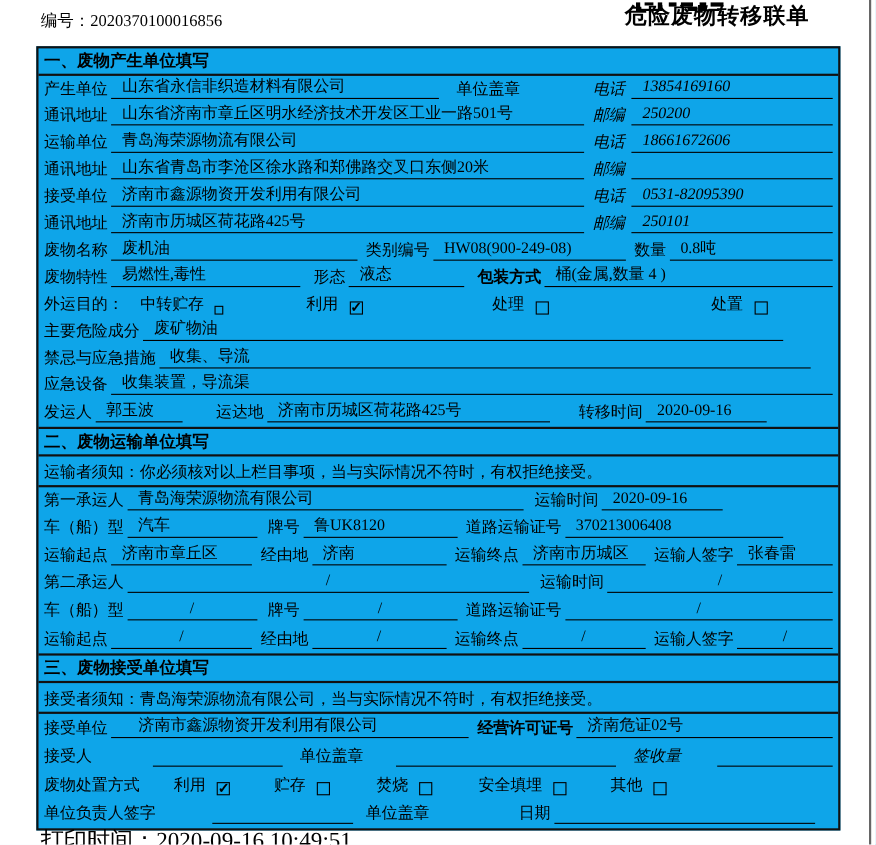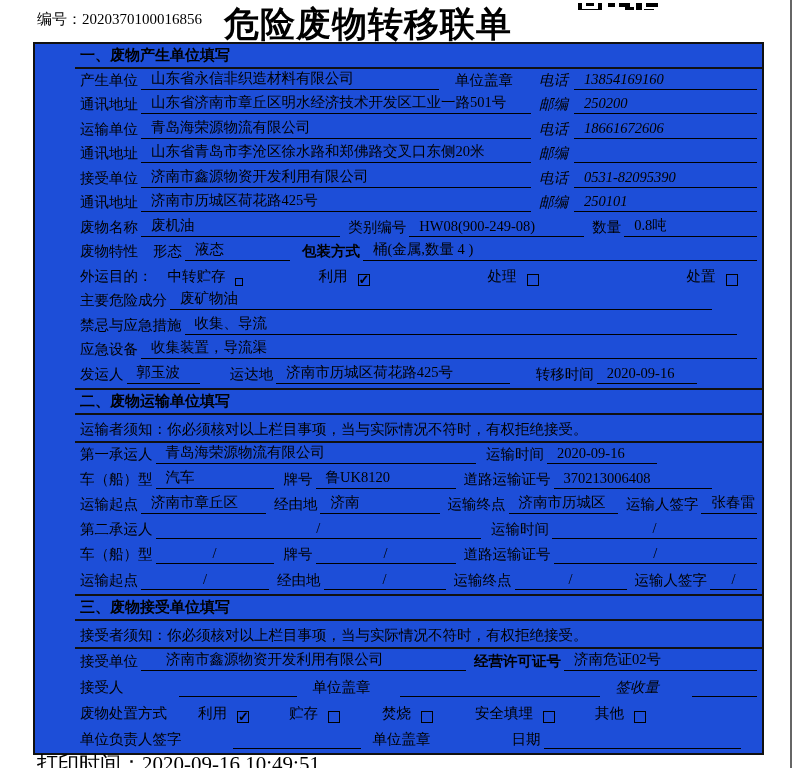--- a/index.html
+++ b/index.html
@@ -9,22 +9,22 @@
     width:796px; height:768px;
     background:#fff;
     color:#000;
     font-family:"Liberation Serif","DejaVu Serif",serif;
     font-size:14.5px;
     overflow:hidden;
   }
   .scan-edge { position:absolute; right:4px; top:0; bottom:0; width:2px; background:#666; }
   .qr { position:absolute; left:578px; top:0; width:80px; height:10px; overflow:hidden; }
   .serial { position:absolute; left:37px; top:10px; font-size:15px; white-space:nowrap; }
-  .doc-title { position:absolute; left:0; right:60px; top:1px; text-align:center; font-size:35px; font-weight:bold; letter-spacing:1px; }
-  .form { position:absolute; left:33px; top:42px; width:731px; border:2px solid #111; background:#1d4ed8;padding-left:40px; }
+  .doc-title { position:absolute; left:0; right:60px; top:1px; text-align:right; font-size:20px; font-weight:bold; letter-spacing:1px; }
+  .form { position:absolute; left:33px; top:42px; width:731px; border:2px solid #111; background:#0ea5e9; }
   .section + .section { border-top:2px solid #111; }
   .sec-head { height:25px; padding:2px 5px; font-weight:bold; font-size:15px; border-bottom:2px solid #111; }
   .notice { height:28px; padding:5px 5px 6px; border-bottom:2px solid #111; }
   .r { display:flex; align-items:flex-end; height:24.5px; padding:0 5px 4px; }
   .r2 { height:25.2px; }
   .r3 { height:26px; }
   .lbl { white-space:nowrap; margin-right:3px; }
   .v { border-bottom:1px solid #000; padding:0 2px 1px 10px; white-space:nowrap; }
   .v.flex { flex:1; }
   .v.center { text-align:center; padding-left:2px; }
@@ -133,20 +133,21 @@
         <span class="lbl">废物名称</span>
         <span class="v" style="flex:1.55;">废机油</span>
         <span class="lbl" style="margin-left:8px;">类别编号</span>
         <span class="v" style="width:175px;">HW08(900-249-08)</span>
         <span class="lbl" style="margin-left:8px;">数量</span>
         <span class="v" style="flex:1;">0.8吨</span>
       </div>
 
       <div class="r">
         <span class="lbl">废物特性</span>
+        <span class="v" style="width:172px;">易燃性,毒性</span>
         <span class="lbl" style="margin-left:12px;">形态</span>
         <span class="v" style="width:105px;">液态</span>
         <span class="lbl" style="margin-left:12px;font-weight:bold;">包装方式</span>
         <span class="v flex">桶(金属,数量 4 )</span>
       </div>
 
       <div class="r">
         <span class="lbl">外运目的：</span>
         <span class="lbl" style="margin-left:12px;">中转贮存</span>
           <span class="cb small"></span>
@@ -239,21 +240,21 @@
         <span class="v center" style="width:122px;">/</span>
         <span class="lbl" style="margin-left:8px;">运输终点</span>
         <span class="v center" style="width:112px;">/</span>
         <span class="lbl" style="margin-left:8px;">运输人签字</span>
         <span class="v flex center">/</span>
       </div>
     </div>
 
     <div class="section">
       <div class="sec-head">三、废物接受单位填写</div>
-      <div class="notice">接受者须知：你必须核对以上栏目事项，当与实际情况不符时，有权拒绝接受。</div>
+      <div class="notice">接受者须知：青岛海荣源物流有限公司，当与实际情况不符时，有权拒绝接受。</div>
 
       <div class="r r3">
         <span class="lbl">接受单位</span>
         <span class="v" style="width:325px; padding-left:25px;">济南市鑫源物资开发利用有限公司</span>
         <span class="lbl" style="margin-left:8px;font-weight:bold;">经营许可证号</span>
         <span class="v flex">济南危证02号</span>
       </div>
 
       <div class="r r3">
         <span class="lbl">接受人</span>

